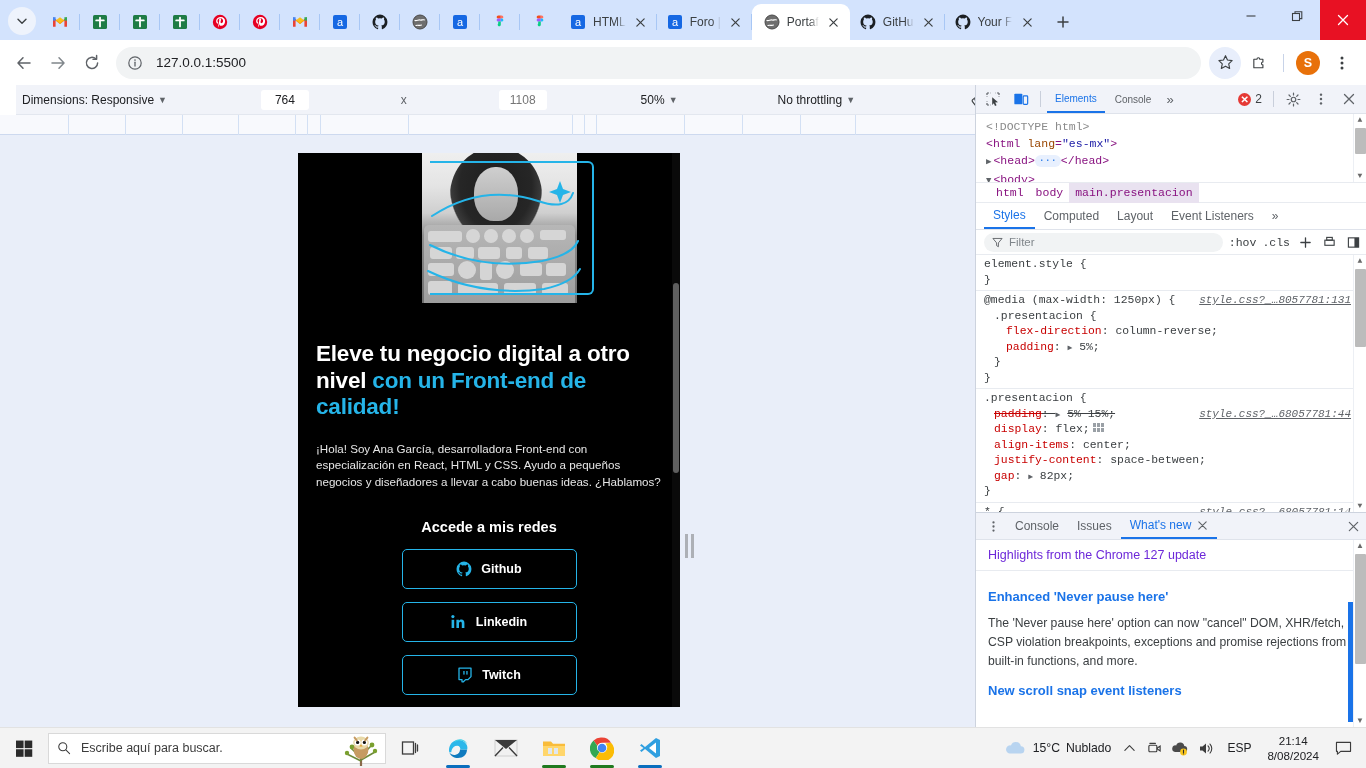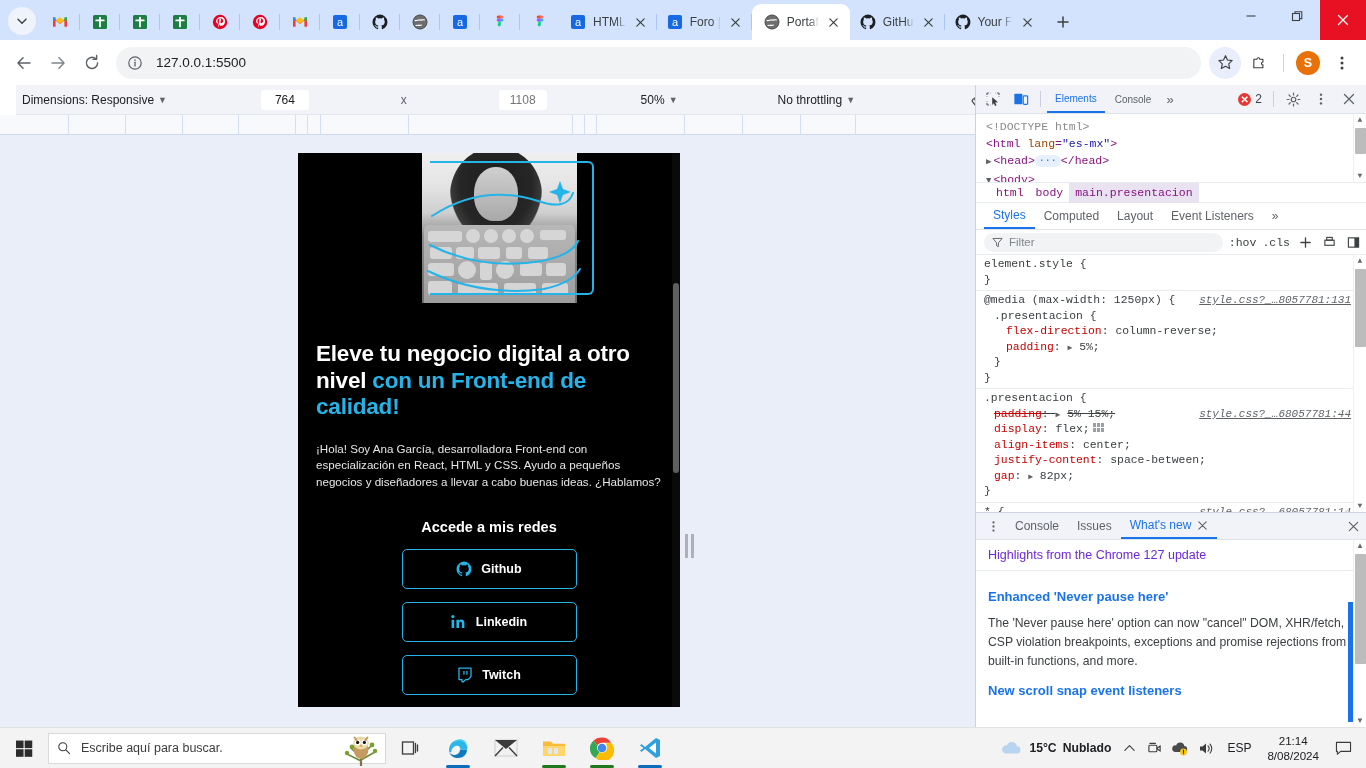--- a/index.html
+++ b/index.html
@@ -337,21 +337,21 @@
   }
   .search-text { font-size: 12.5px; color:#3c3c3c; }
   .tb-app { width: 48px; height: 41px; display:flex;align-items:center;justify-content:center; position:relative;}
   .tb-app.running::after {
     content:""; position:absolute; bottom:1px; left:12px; width:24px; height:3px;
     background:#1f7a1f; border-radius:2px;
   }
   .tb-app.running.blue::after { background:#0a6ebd; }
   .tray { margin-left: auto; display:flex; align-items:center; gap: 0; padding-right: 6px;}
   .tray-item { display:flex; align-items:center; gap:6px; padding: 0 6px; height:41px;}
-  .tray-txt { font-size: 12.2px; color:#202124; white-space: nowrap; font-weight: bold;}
+  .tray-txt { font-size: 12.2px; color:#202124; white-space: nowrap;}
   .clock { display:flex; flex-direction:column; align-items:center; justify-content:center; padding: 0 8px;}
   .clock div { font-size: 11.6px; color:#202124; line-height: 15px;}
   .tray-lang { font-size: 12px; color:#202124; padding: 0 8px;}
 </style>
 </head>
 <body>
 
 <div class="tabstrip">
   <div class="tabstrip-inner">
     <div class="tab-search">

